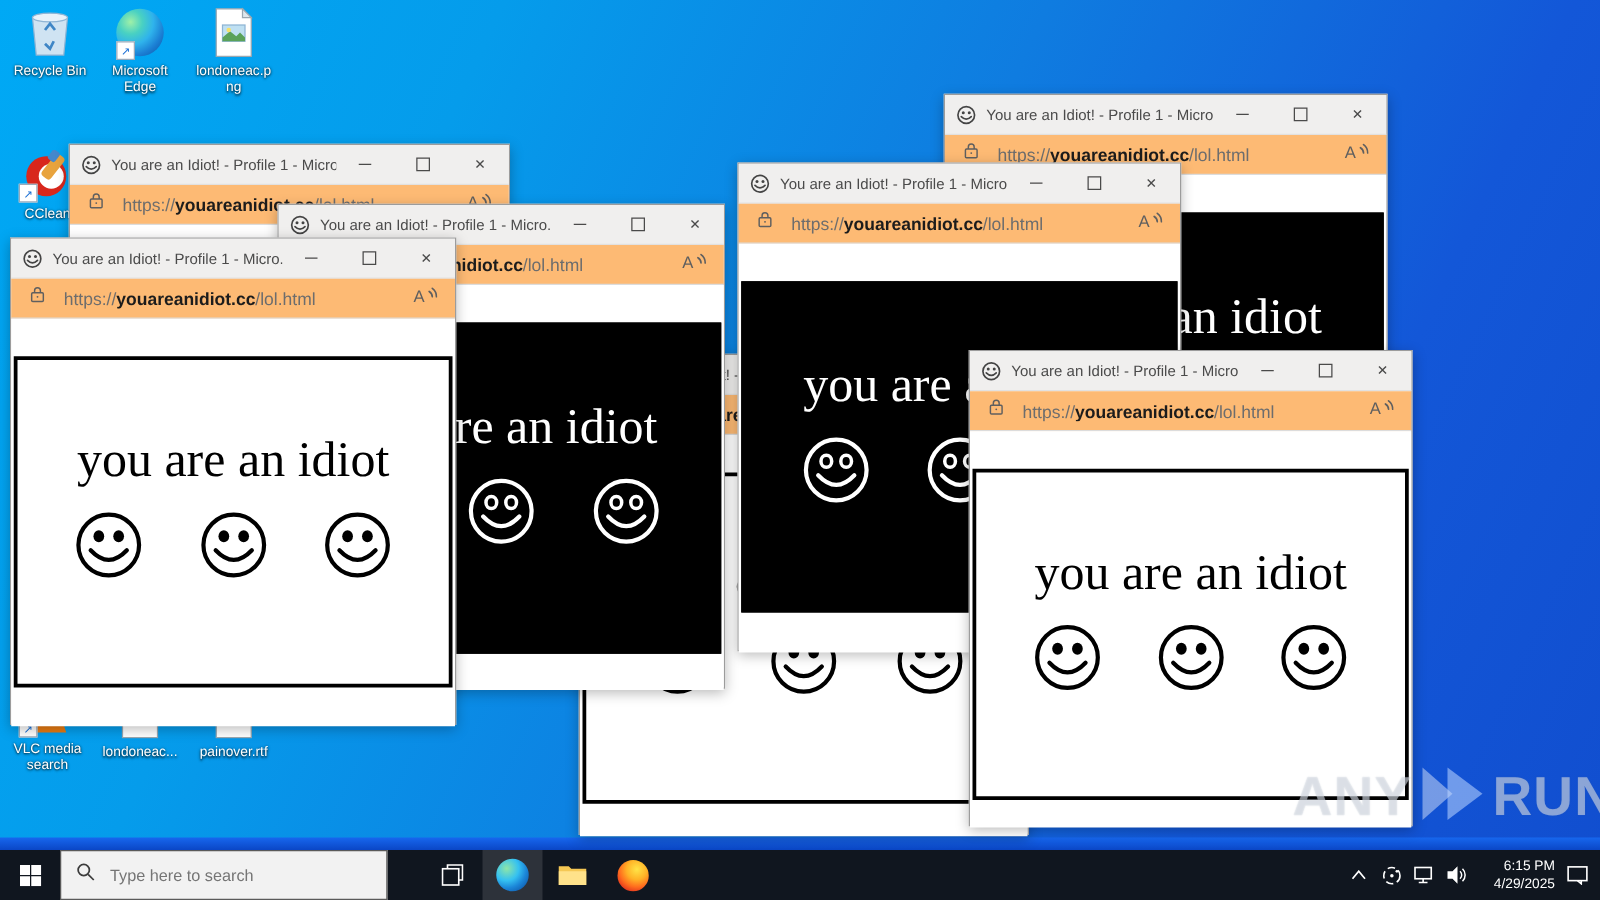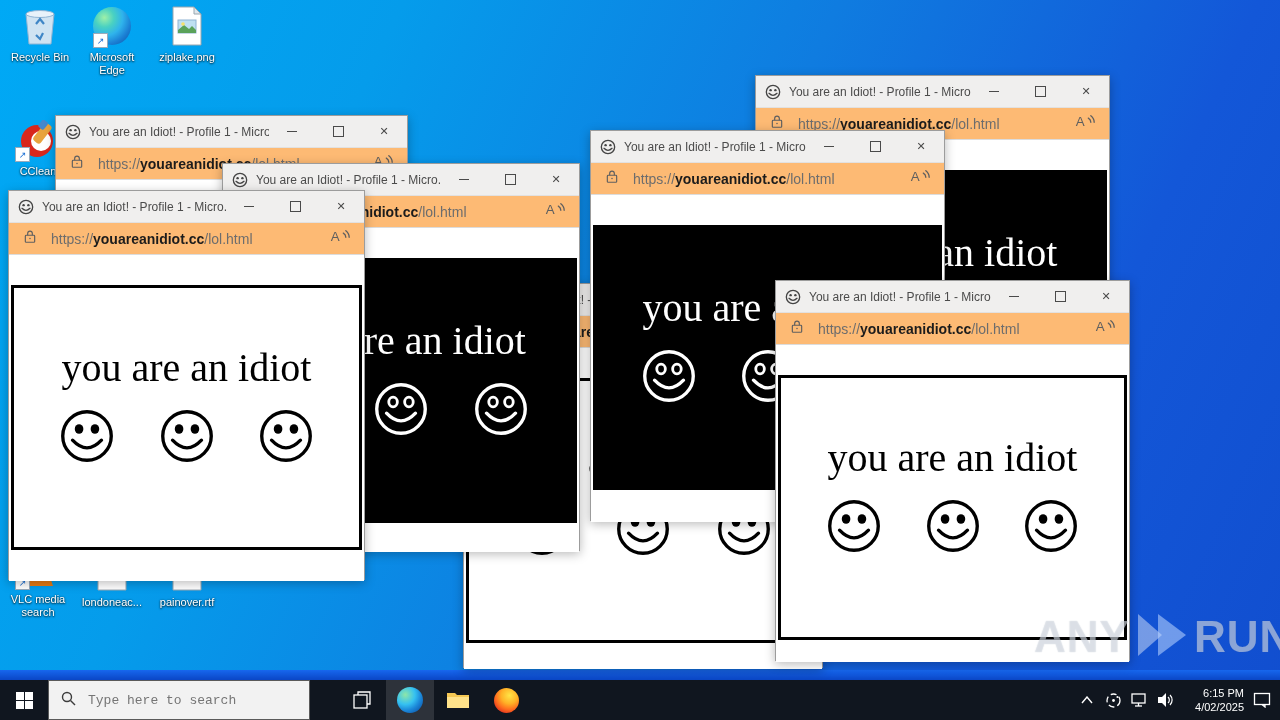--- a/index.html
+++ b/index.html
@@ -47,21 +47,21 @@
   #wm-info{position:absolute;right:4px;top:631px;text-align:right;z-index:61;color:rgba(255,255,255,.95);
     font-size:12px;line-height:15px;text-shadow:0 1px 2px rgba(0,0,30,.5);pointer-events:none;}
   
   #taskbar{position:absolute;left:0;top:680px;width:1280px;height:40px;background:#10161f;
     display:flex;align-items:stretch;z-index:100;}
   .tb-btn{display:flex;align-items:center;justify-content:center;}
   #start{width:48px;}
   #tb-search{width:262px;background:#f2f2f2;border:1px solid #5a5a5a;box-sizing:border-box;
     display:flex;align-items:center;}
   #tb-search input{border:none;outline:none;background:transparent;font-size:13px;color:#444;
-    font-family:Liberation Mono, monospace;width:200px;}
+    font-family:Liberation Sans, sans-serif;width:200px;}
   #tb-search .mag{margin:0 10px 0 12px;}
   .tb-icon{width:48px;}
   .tb-icon.active{background:rgba(255,255,255,.12);}
   #tray{margin-left:auto;display:flex;align-items:stretch;}
   .tray-item{display:flex;align-items:center;justify-content:center;width:26px;color:#fff;}
   #clock{width:66px;display:flex;flex-direction:column;align-items:flex-end;justify-content:center;
     color:#fff;font-size:11px;line-height:14px;}
 </style>
 </head>
 <body>
@@ -90,21 +90,21 @@
       <div class="dicon" style="left: 155px; top: 6px;">
         <span class="art">
           <svg width="32" height="40" viewBox="0 0 32 40">
     <path d="M2 1 h21 l7 7 v31 h-28 z" fill="#fff" stroke="#9aa7b0"></path>
     <path d="M23 1 l7 7 h-7 z" fill="#dfe7ec" stroke="#9aa7b0"></path>
     <rect x="7" y="14" width="18" height="13" fill="#bfe0f2" stroke="#8fb4d4"></rect>
     <path d="M7 24 l6 -5 5 4 3 -3 4 4 v3 h-18 z" fill="#5aa25a"></path>
     <circle cx="12" cy="18" r="1.8" fill="#f5e06a"></circle>
   </svg>
         </span>
-    <span class="lbl">ziplake.png</span>
+    <span class="lbl">londoneac.png</span>
       </div>
       <div class="dicon" style="left: 6px; top: 120px;">
         <span class="art">
           <svg width="40" height="40" viewBox="0 0 40 40">
     <circle cx="19" cy="21" r="16" fill="#d8271c"></circle>
     <circle cx="23" cy="21" r="10" fill="#fff"></circle>
     <rect x="20" y="2" width="9" height="22" rx="3" transform="rotate(38 24 13)" fill="#e8a33d"></rect>
     <rect x="22" y="0" width="7" height="9" rx="2" transform="rotate(38 25 4)" fill="#4488cc"></rect>
   </svg>
           <span class="shortcut-badge">↗</span>
@@ -657,21 +657,21 @@
         </svg>
       </div>
       <div class="tray-item">
         <svg width="19" height="16" viewBox="0 0 19 16">
           <polygon points="2,5 6,5 10,1 10,15 6,11 2,11" fill="#fff"></polygon>
           <path d="M12 5 a4 4 0 0 1 0 6 M14 3 a7 7 0 0 1 0 10" fill="none" stroke="#fff" stroke-width="1.2"></path>
         </svg>
       </div>
       <div id="clock">
         <div>6:15 PM</div>
-        <div>4/02/2025</div>
+        <div>4/29/2025</div>
       </div>
       <div class="tray-item" style="width:36px">
         <svg width="18" height="16" viewBox="0 0 18 16">
           <rect x="1.5" y="1.5" width="15" height="11" fill="none" stroke="#fff" stroke-width="1.3"></rect>
           <polyline points="12,12.5 12,15 9,12.5" fill="none" stroke="#fff" stroke-width="1.3"></polyline>
         </svg>
       </div>
     </div>
   </div>
 </div>

